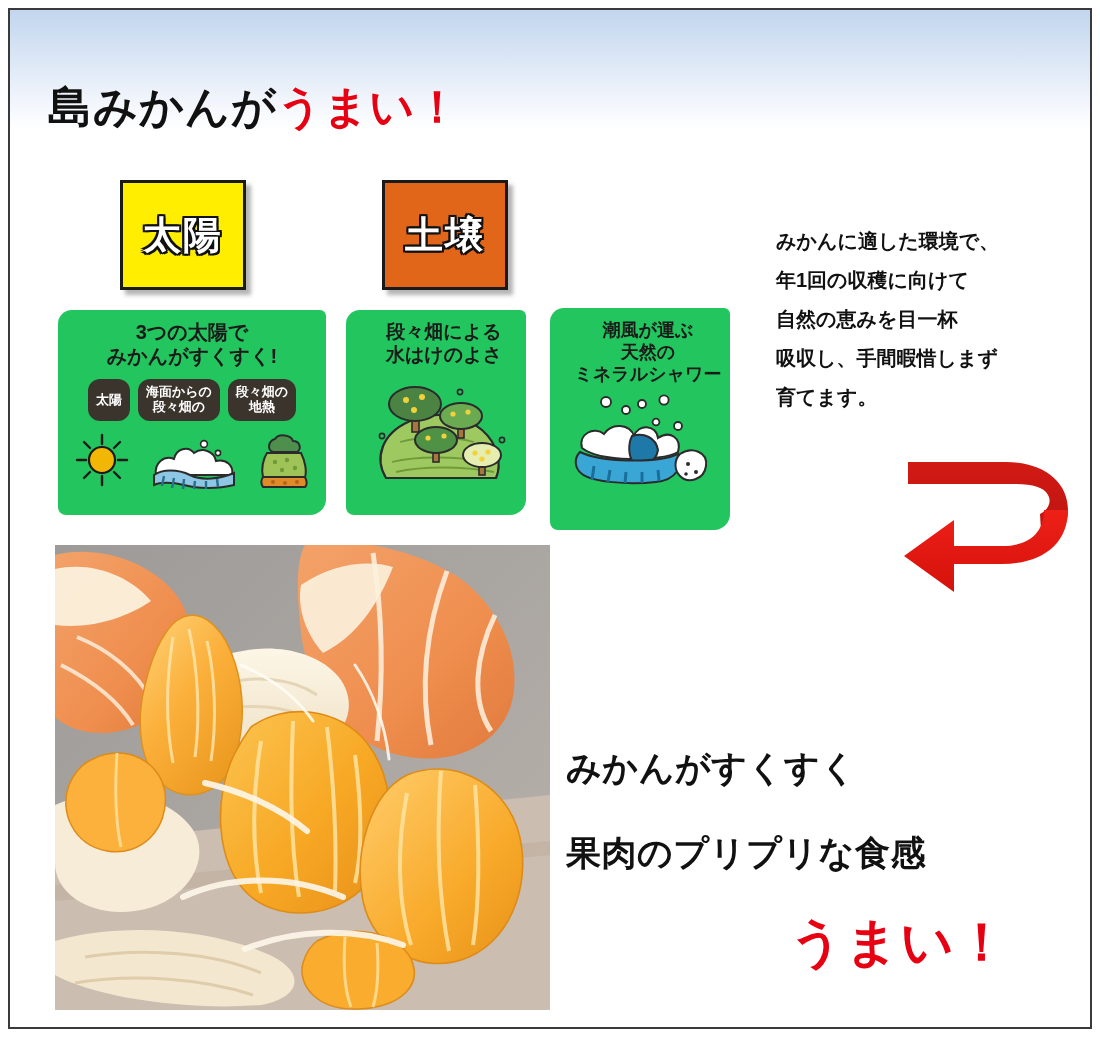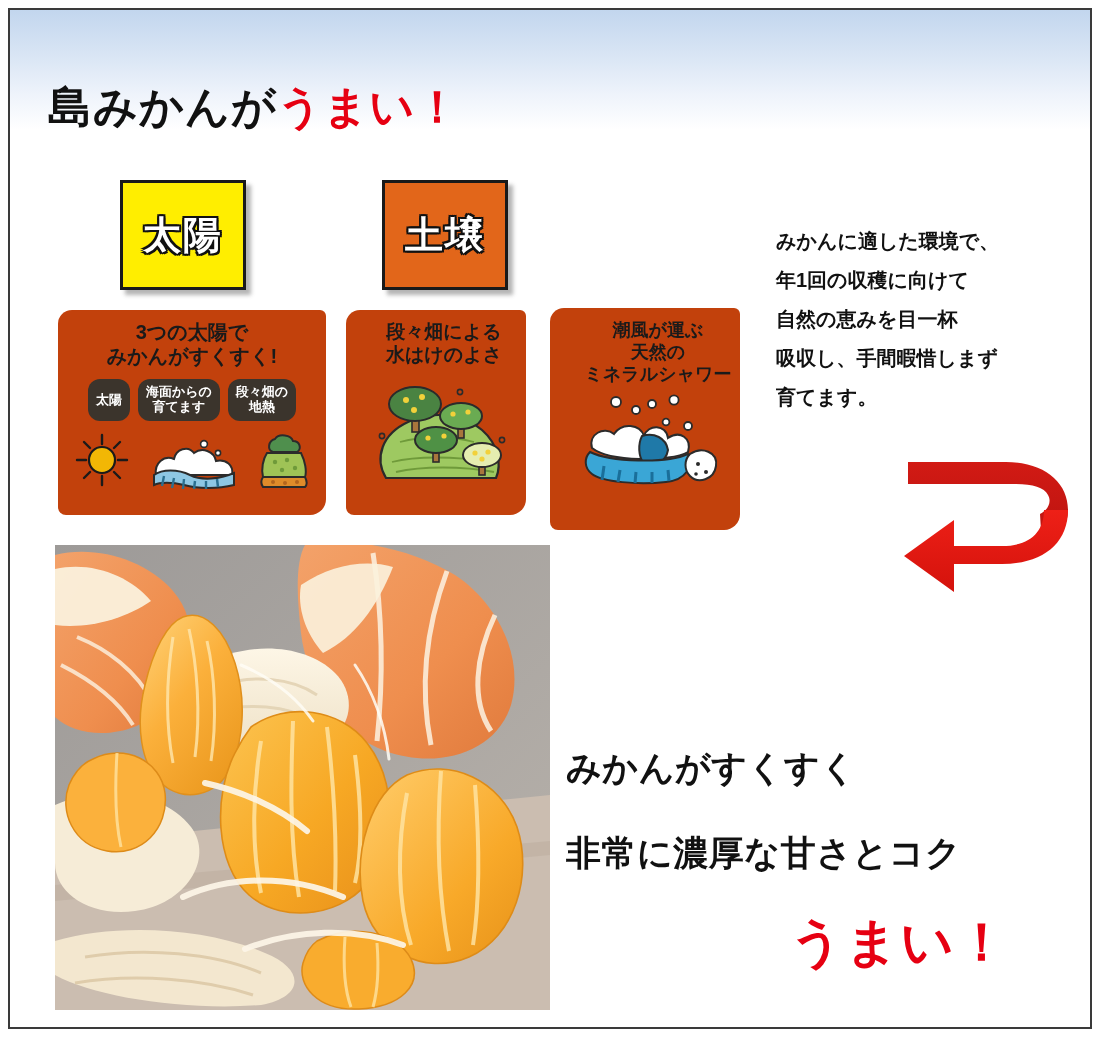--- a/index.html
+++ b/index.html
@@ -69,26 +69,26 @@
       -2px -2px 0 #111, 2px -2px 0 #111, -2px 2px 0 #111, 2px 2px 0 #111,
       -2px 0 0 #111, 2px 0 0 #111, 0 -2px 0 #111, 0 2px 0 #111;
   }
   #badge-taiyo  { left: 110px; top: 170px; background: #ffee00; }
   #badge-dojo   { left: 372px; top: 170px; background: #e2661a; text-align: right; }
   #badge-shiokaze { left: 570px; top: 170px; background: #b8dae5; }
 
   
   .card {
     position: absolute;
-    background: #c2410c;
+    background: #22c55e;
     border-radius: 14px 6px 16px 8px;
   }
   #card-sun   { left: 48px;  top: 300px; width: 268px; height: 205px; }
   #card-soil  { left: 336px; top: 300px; width: 180px; height: 205px; }
-  #card-wind  { left: 540px; top: 298px; width: 180px; height: 222px; padding-left: 10px; }
+  #card-wind  { left: 540px; top: 298px; width: 180px; height: 222px; }
 
   .card-title {
     text-align: center;
     font-size: 20px;
     font-weight: bold;
     color: #1a1a1a;
     line-height: 1.22;
     padding-top: 10px;
     white-space: pre-line;
   }
@@ -199,21 +199,21 @@
     <div class="badge" id="badge-dojo">
       <span class="badge-label">土壌</span>
     </div>
 
     <div class="card" id="card-sun">
       <div class="card-title">3つの太陽で
 みかんがすくすく!</div>
       <div class="pill-row">
         <div class="pill">太陽</div>
         <div class="pill">海面からの
-育てます</div>
+段々畑の</div>
         <div class="pill">段々畑の
 地熱</div>
       </div>
       <div class="icon-row">
 
         <span>
           <svg width="62" height="62" viewBox="0 0 62 62">
             <g stroke="#1a1a1a" stroke-width="2.4" stroke-linecap="round">
               <line x1="31" y1="6" x2="31" y2="15"></line>
               <line x1="31" y1="47" x2="31" y2="56"></line>
@@ -490,18 +490,18 @@
           <path d="M190 404 C240 384 300 382 348 400"></path>
         </g>
         <g stroke="#fffdf6" stroke-width="3" fill="none" opacity="0.85" stroke-linecap="round">
           <path d="M186 120 C214 132 240 150 258 176"></path>
           <path d="M300 120 C318 146 330 180 334 214"></path>
         </g>
       </svg>
     </div>
 
     <div class="feature" id="feature-1">みかんがすくすく</div>
-    <div class="feature" id="feature-2">非常に濃厚な甘さとコク</div>
+    <div class="feature" id="feature-2">果肉のプリプリな食感</div>
 
     <div id="tagline">うまい！</div>
 
   </div>
 </div>
 
 </body></html>

